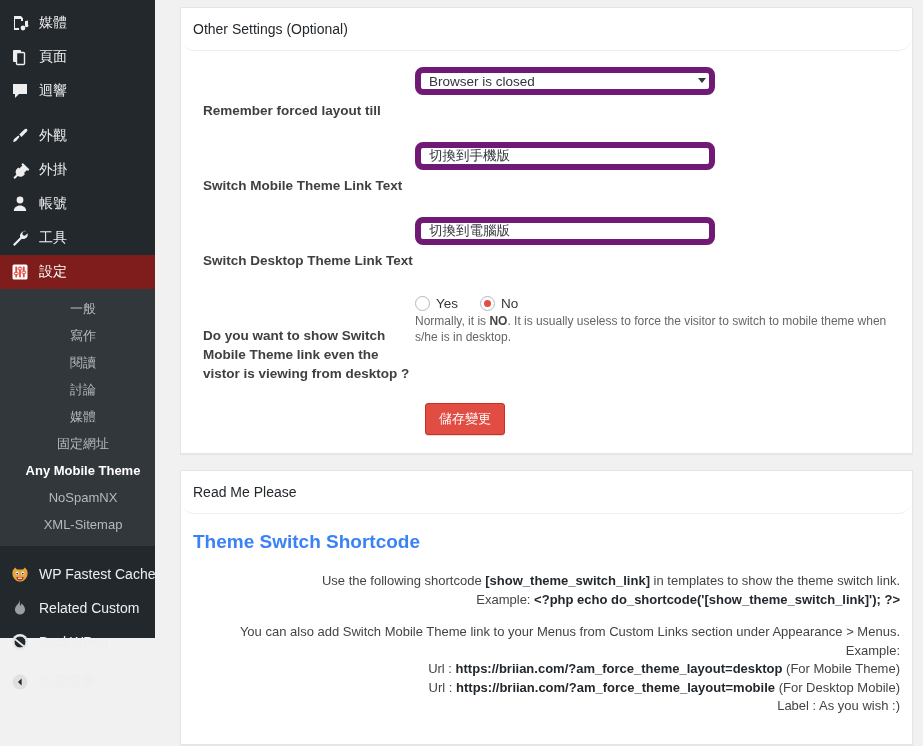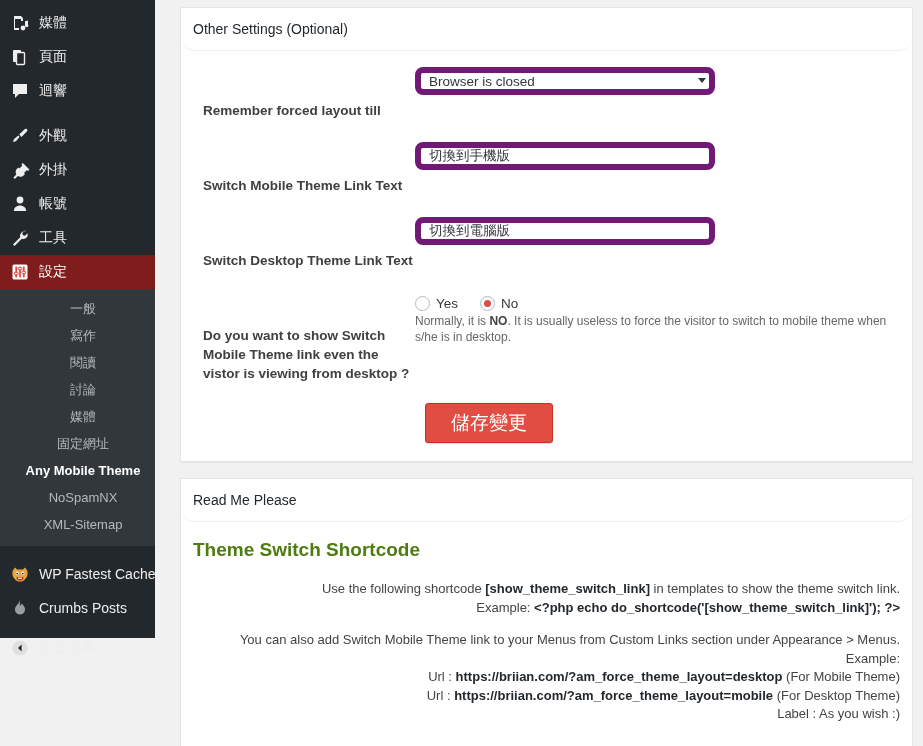--- a/index.html
+++ b/index.html
@@ -118,33 +118,33 @@
     font-size: 12px; color: #666; line-height: 16px;
     max-width: 480px; margin-top: 1px;
   }
   .desc b { color: #444; }
 
   .btn-save {
     background: #e14d43;
     border: 1px solid #d02c21;
     color: #fff;
     font-family: "Liberation Sans", sans-serif;
-    font-size: 19px;
-    padding: 6px 25px;
+    font-size: 13px;
+    padding: 6px 13px;
     cursor: pointer;
     border-radius: 3px;
     margin-left: 10px;
     box-shadow: 0 1px 0 rgba(0,0,0,.12);
   }
   .btn-holder { padding-left: 222px; margin-top: 4px; }
 
   
   .readme-body { padding: 16px 12px 14px 12px; }
   .readme-h {
-    font-size: 19px; font-weight: bold; color: #4d7c0f;
+    font-size: 19px; font-weight: bold; color: #3b82f6;
     margin-bottom: 18px; line-height: 24px;
   }
   .readme-p {
     font-size: 13px; color: #444; line-height: 18.5px;
     margin-bottom: 14px;
     text-align: right;
   }
   .readme-p b { font-weight: bold; color: #23282d; }
 </style>
 </head>
@@ -270,21 +270,32 @@
             </svg>
         </span>
         <span class="mi-label">WP Fastest Cache</span>
       </div>
       <div class="menu-item">
         <span class="icon">
           <svg viewBox="0 0 20 20" fill="#9a9ea3">
               <path d="M10 2c-.6 3-2.4 4-4 6.2-1.6 2.2-1.4 5.2.6 7 2 1.8 4.8 1.8 6.8 0 2-1.8 2.2-4.8.6-7-.8-1-1.6-1.6-2.2-2.6-.6 1-1.4 1.6-1.8 2.6-.4-1.6.2-4.2 0-6.2z"></path>
             </svg>
         </span>
-        <span class="mi-label">Crumbs Posts</span>
+        <span class="mi-label">Related Custom</span>
+      </div>
+      <div class="menu-item">
+        <span class="icon">
+          <svg viewBox="0 0 20 20">
+              <circle cx="10" cy="10" r="8" fill="#e9e9e9"></circle>
+              <circle cx="10" cy="10" r="6" fill="#23282d"></circle>
+              <path d="M5.6 6.4l8.8 7.2-1.2 1.4-8.8-7.2z" fill="#e9e9e9"></path>
+              <circle cx="10" cy="10" r="6" fill="none" stroke="#e9e9e9" stroke-width="1"></circle>
+            </svg>
+        </span>
+        <span class="mi-label">BackWPup</span>
       </div>
     </div>
 
     <div class="menu-item" style="margin-top:6px;">
       <span class="icon">
         <svg viewBox="0 0 20 20">
             <circle cx="10" cy="10" r="7.5" fill="#e0e0e0"></circle>
             <path d="M11.6 6.4L8 10l3.6 3.6V6.4z" fill="#23282d"></path>
           </svg>
       </span>
@@ -354,20 +365,20 @@
 
         <div class="readme-p">
           <span>Use the following shortcode </span><b>[show_theme_switch_link]</b><span> in templates to show the theme switch link.</span><br>
           <span>Example: </span><b>&lt;?php echo do_shortcode('[show_theme_switch_link]'); ?&gt;</b>
         </div>
 
         <div class="readme-p">
           <span>You can also add Switch Mobile Theme link to your Menus from Custom Links section under Appearance &gt; Menus.</span><br>
           <span>Example:</span><br>
           <span>Url : </span><b>https://briian.com/?am_force_theme_layout=desktop</b><span> (For Mobile Theme)</span><br>
-          <span>Url : </span><b>https://briian.com/?am_force_theme_layout=mobile</b><span> (For Desktop Theme)</span><br>
+          <span>Url : </span><b>https://briian.com/?am_force_theme_layout=mobile</b><span> (For Desktop Mobile)</span><br>
           <span>Label : As you wish :)</span>
         </div>
       </div>
     </div>
 
   </div>
 </div>
 
 </body></html>

